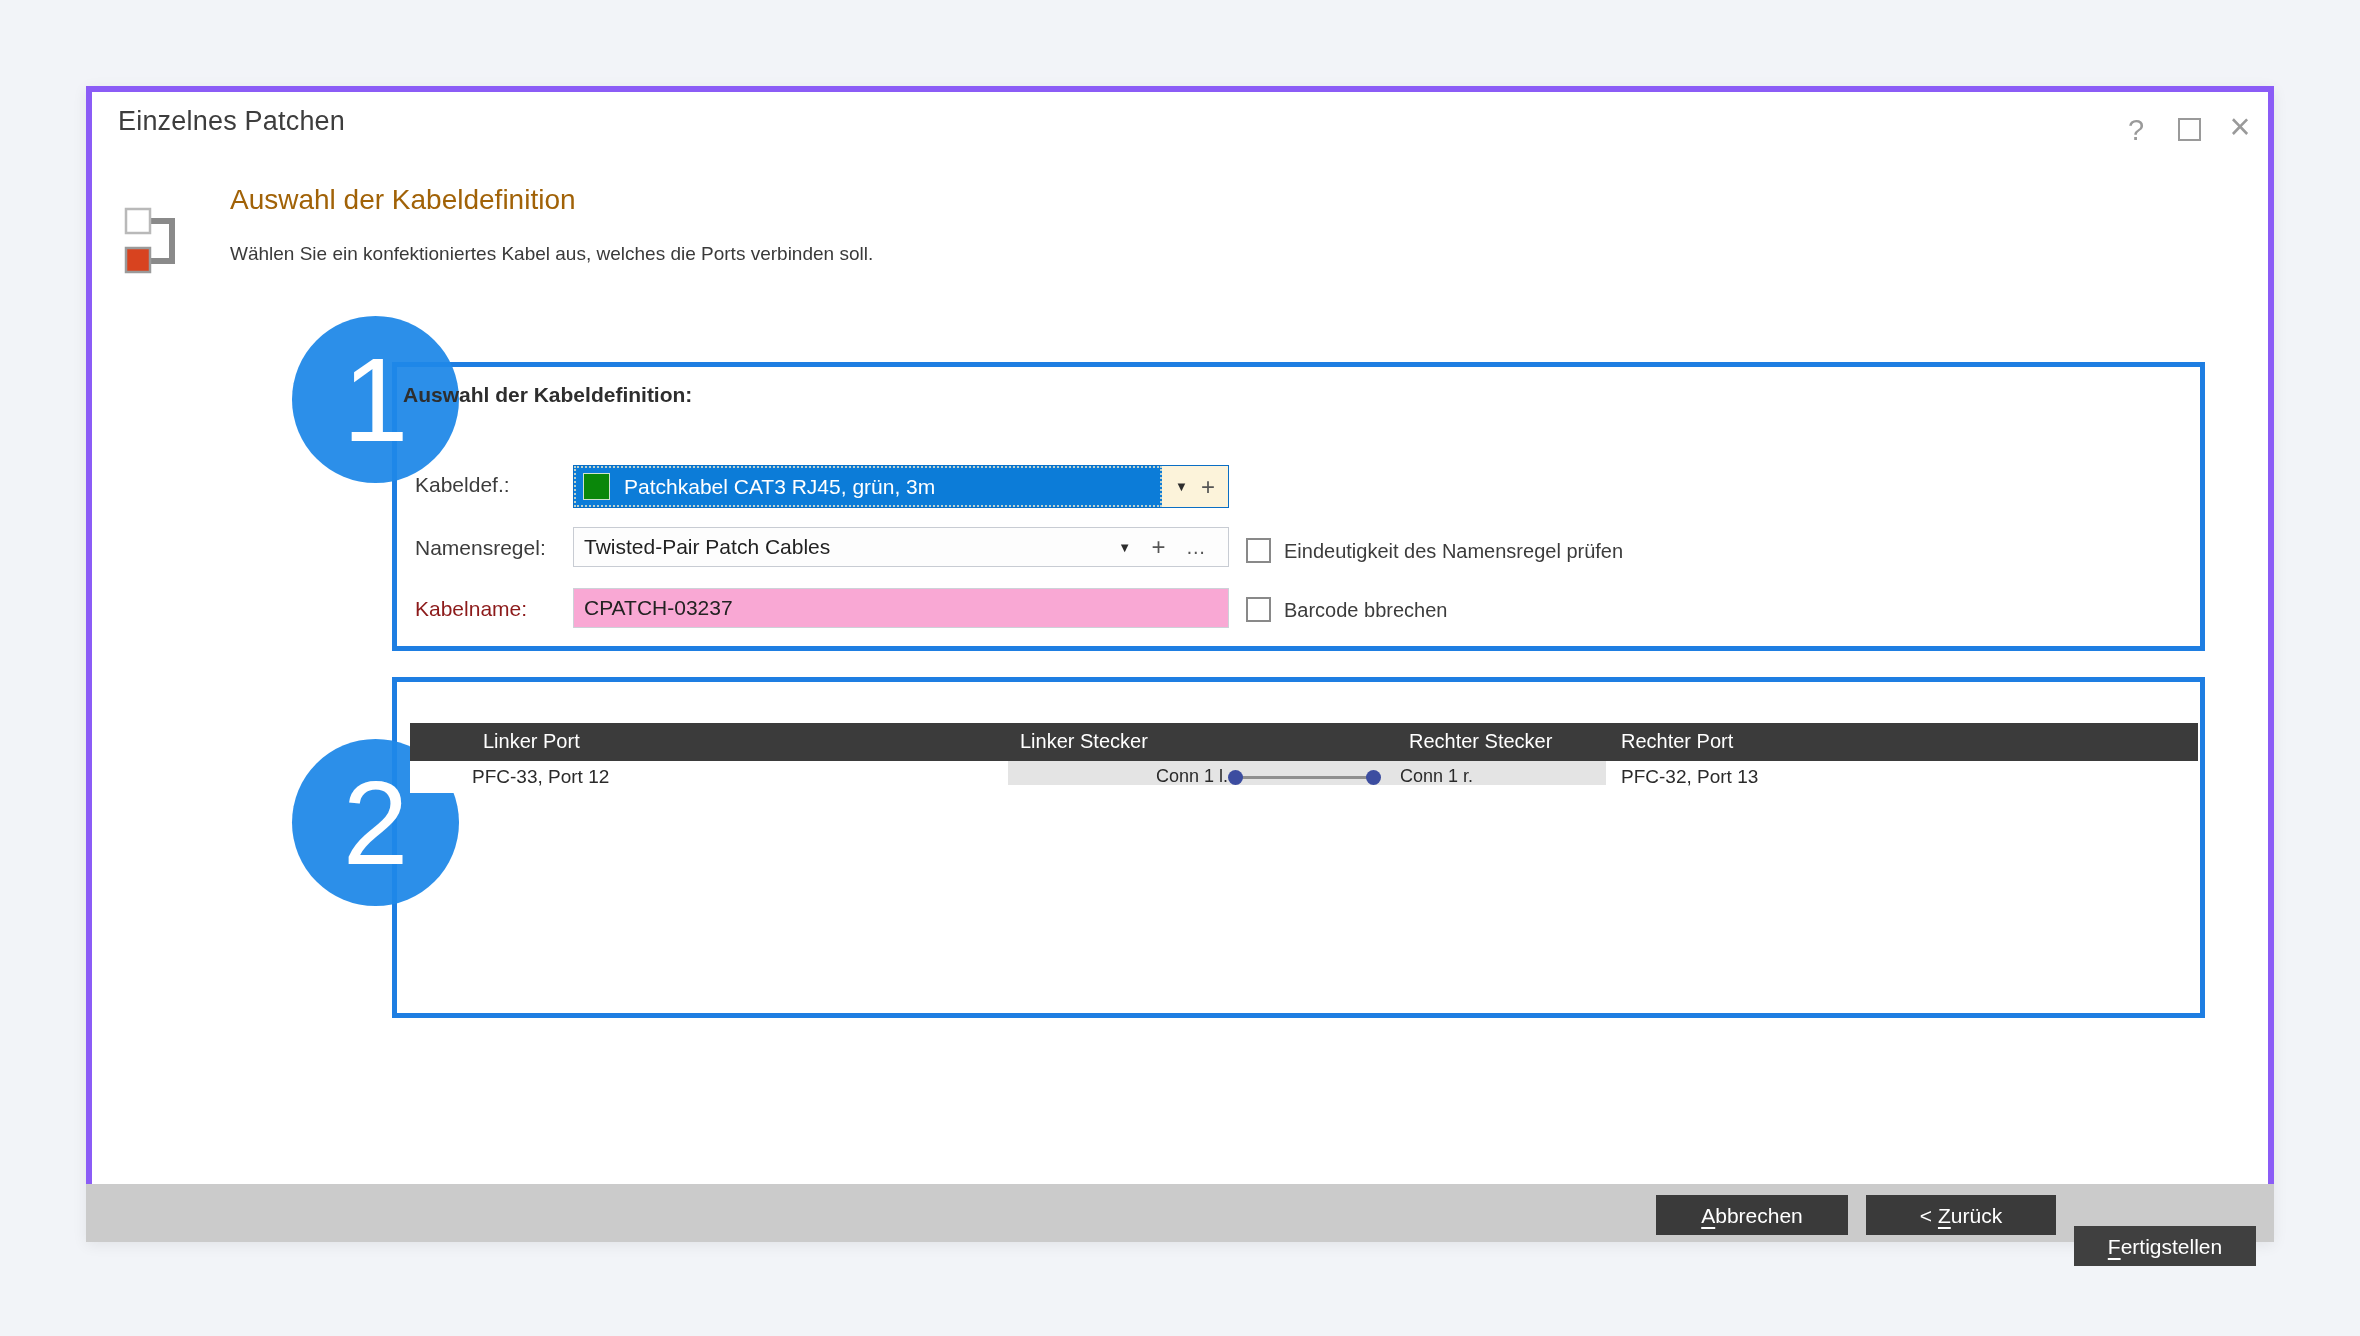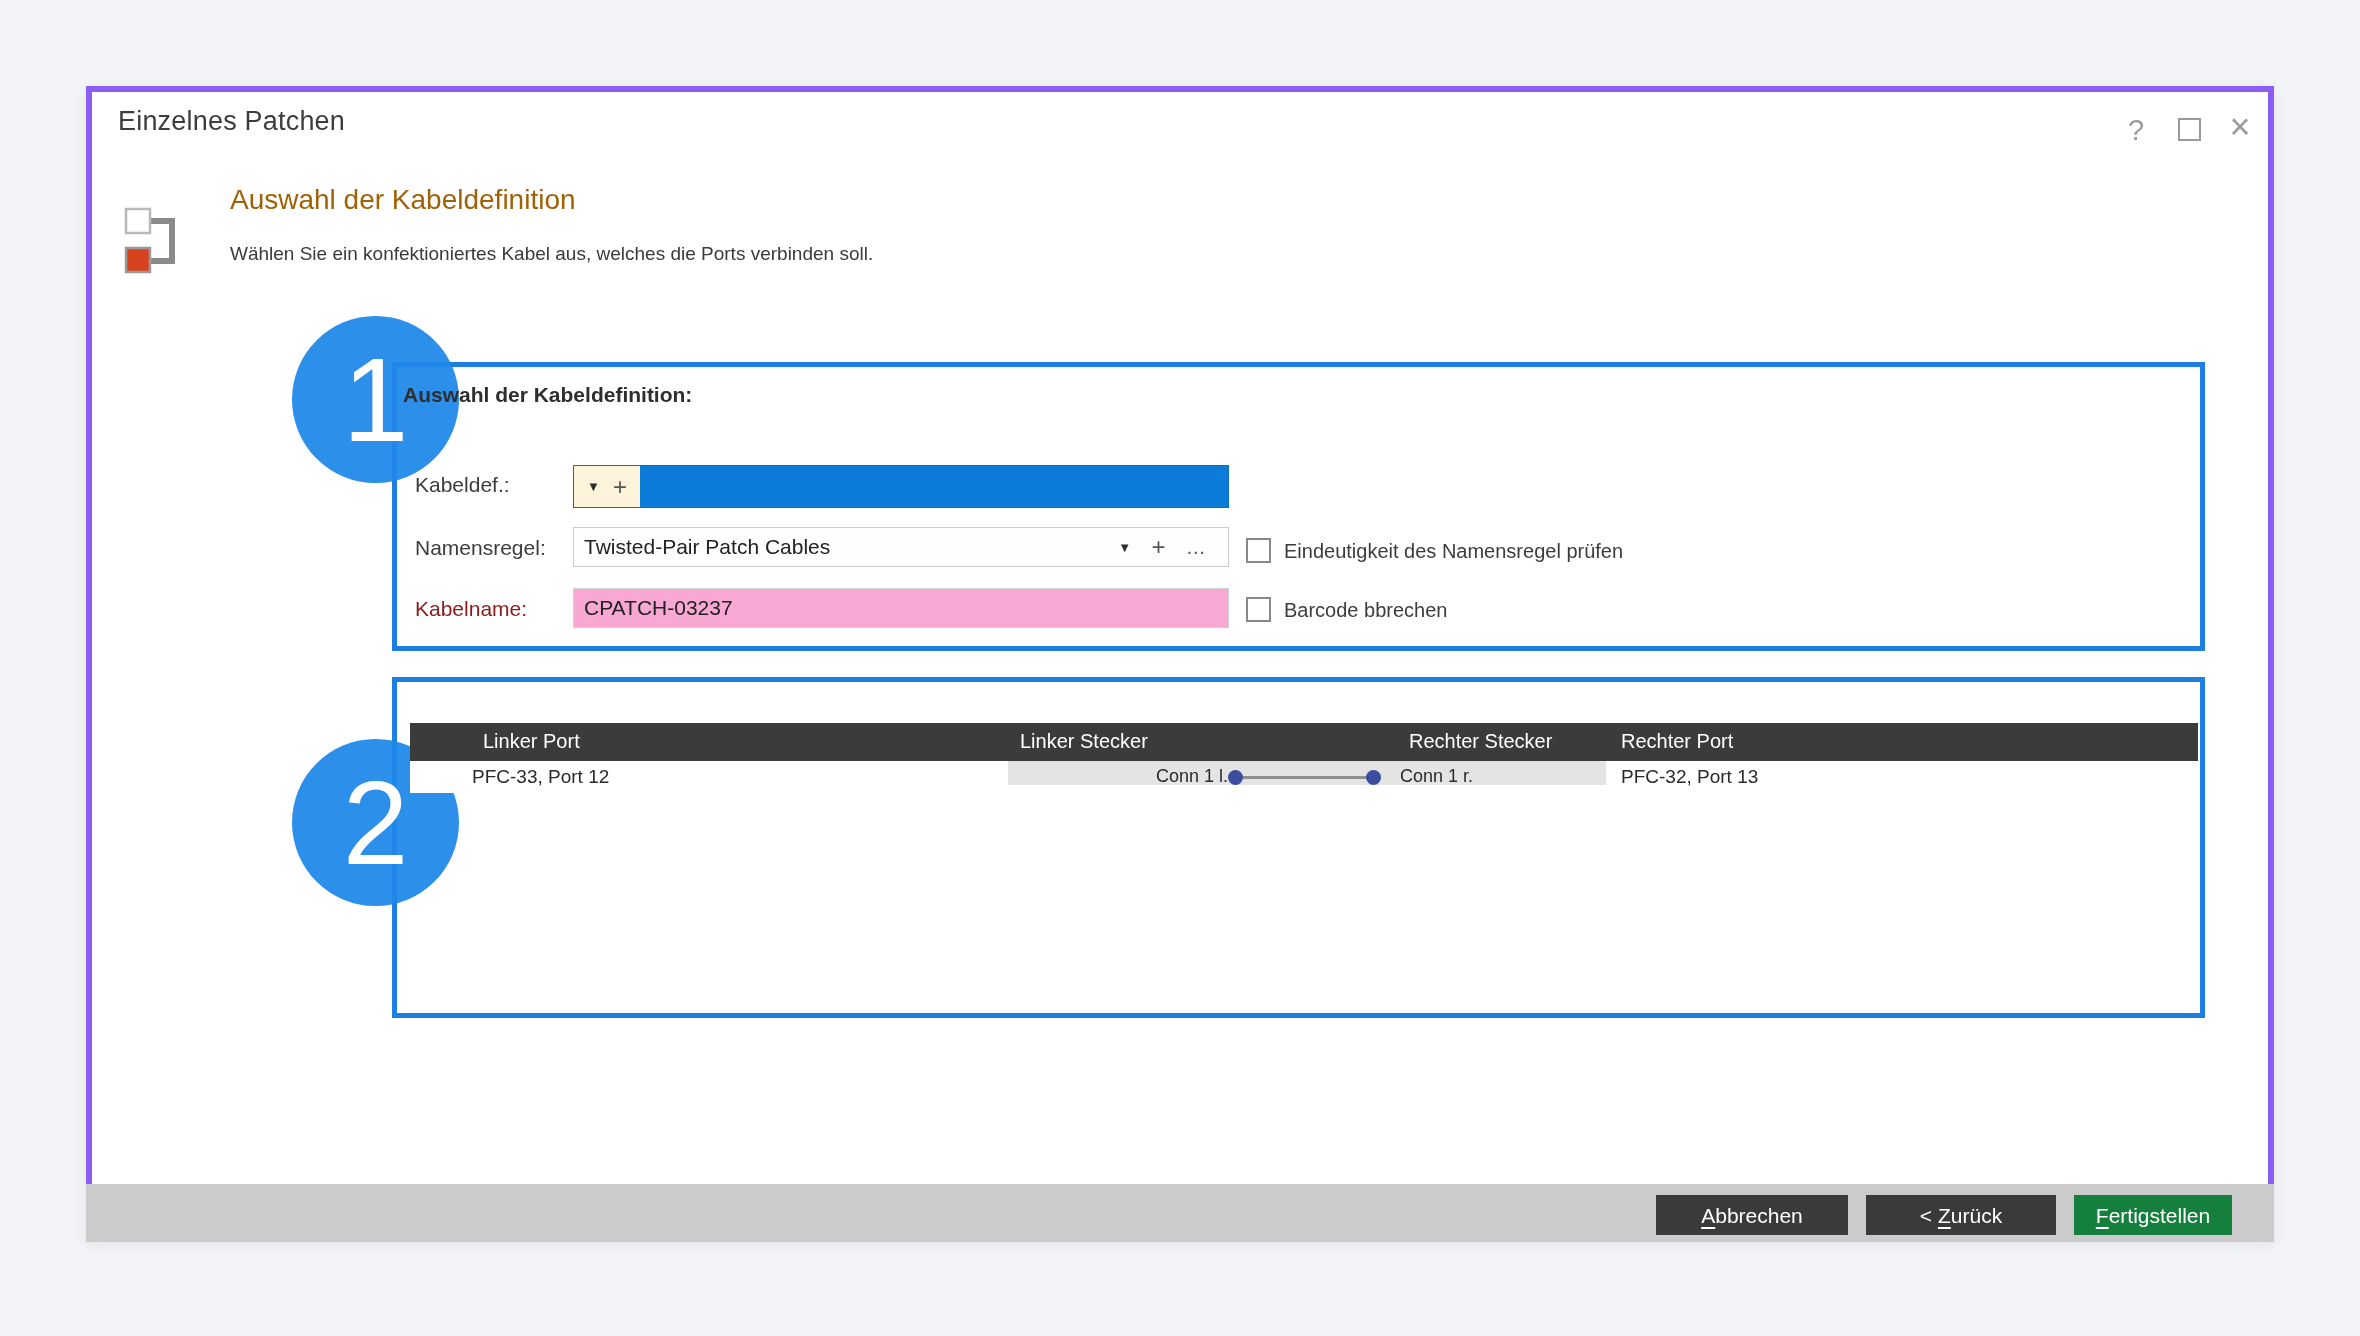--- a/index.html
+++ b/index.html
@@ -99,21 +99,21 @@
 
   
   .footer-bar{left:86px;top:1184px;width:2188px;height:58px;background:#cbcbcb;}
   .btn{
     height:40px;border:none;color:#ffffff;font-size:21px;font-family:inherit;
     background:#3a3a3a;cursor:pointer;text-align:center;line-height:40px;
   }
   .btn u{text-decoration:underline;text-underline-offset:4px;}
   .btn-abbrechen{left:1656px;top:1195px;width:192px;}
   .btn-zurueck{left:1866px;top:1195px;width:190px;}
-  .btn-fertig{left:2074px;top:1195px;width:158px;background:#15803d;}
+  .btn-fertig{left:2074px;top:1226px;width:182px;background:#404040;}
 </style>
 </head>
 <body>
 
 <div class="abs dialog">
 
   <div class="abs win-title" style="left:26px;top:14px;position:absolute;">Einzelnes Patchen</div>
   <div class="abs tb-btn tb-help" style="left:2022px;top:18px;">?</div>
   <div class="abs tb-btn tb-max" style="left:2086px;top:26px;"></div>
   <div class="abs tb-btn tb-close" style="left:2126px;top:13px;">×</div>
@@ -129,20 +129,24 @@
 
 <div class="abs bluebox box1"></div>
 <div class="abs step-circle circle1">
   <span>1</span>
 </div>
 
 <div class="abs sec-label">Auswahl der Kabeldefinition:</div>
 
 <div class="abs f-label lbl-kabeldef">Kabeldef.:</div>
 <div class="abs combo-sel">
+  <div class="val-area">
+    <span class="swatch"></span>
+    <span class="val-text">Patchkabel CAT3 RJ45, grün, 3m</span>
+  </div>
   <div class="combo-side">
     <span class="dd-arrow">▼</span>
     <span class="dd-plus">+</span>
   </div>
 </div>
 
 <div class="abs f-label lbl-namensregel">Namensregel:</div>
 <div class="abs combo-plain">
   <span class="val-text">Twisted-Pair Patch Cables</span>
   <div class="side">

